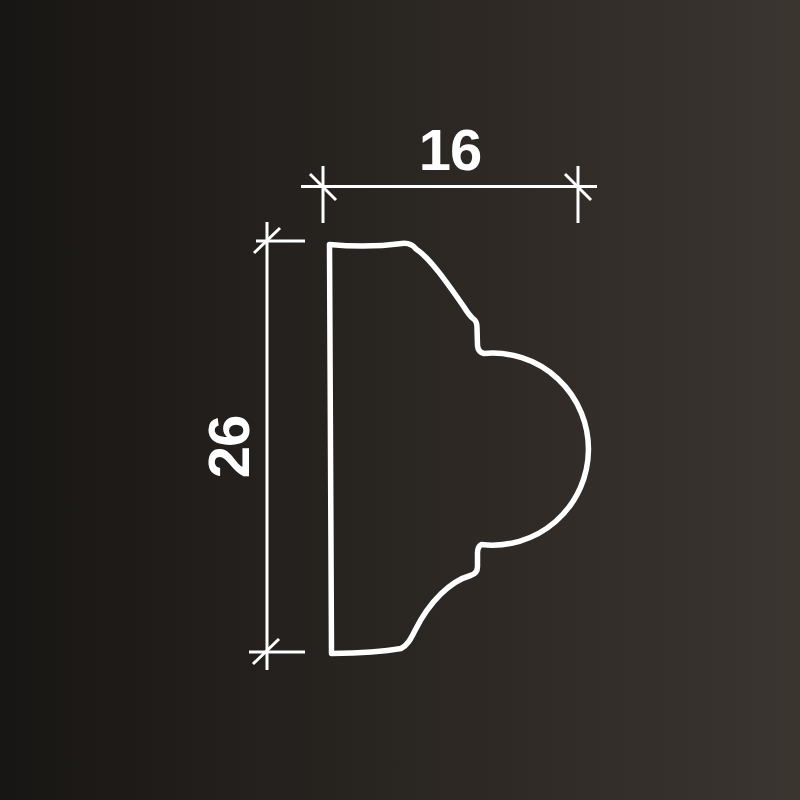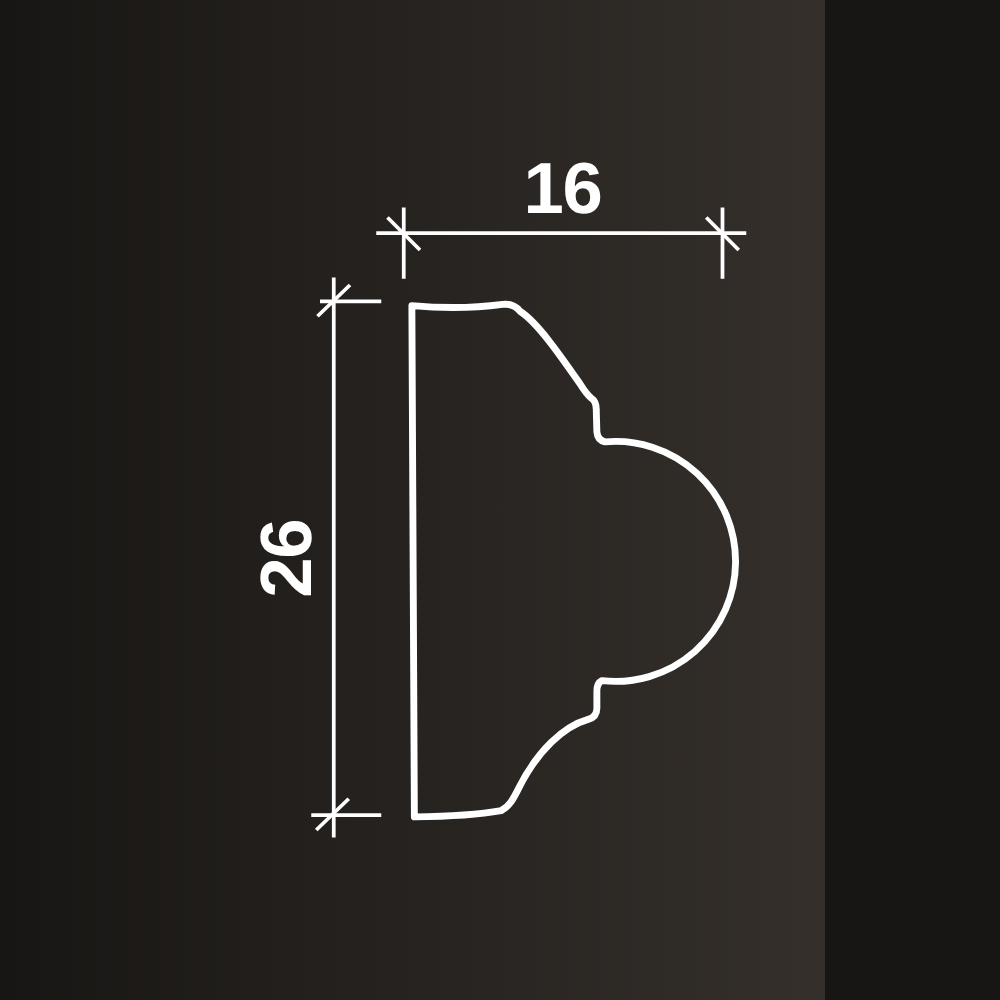--- a/index.html
+++ b/index.html
@@ -2,21 +2,21 @@
 <html><head>
 <meta charset="utf-8">
 <style>
   html, body {
     margin: 0;
     padding: 0;
     background: #181614;
   }
   .stage {
     position: relative;
-    width: 660px;
+    width: 800px;
     height: 800px;
     overflow: hidden;
   }
   svg.drawing {
     display: block;
     width: 800px;
     height: 800px;
     filter: blur(0.35px);
   }
   .profile-outline {

